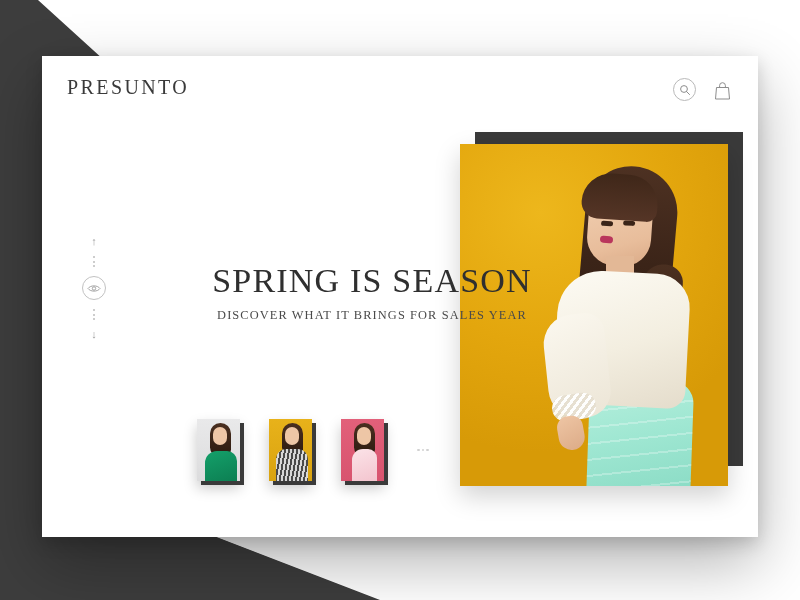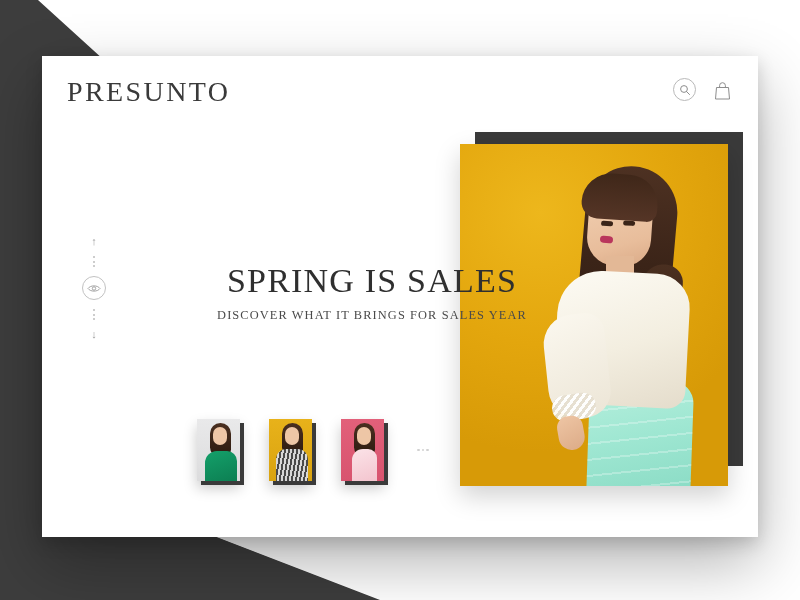--- a/index.html
+++ b/index.html
@@ -36,21 +36,21 @@
   }
 
   
   .header {
     position:absolute; left:0; top:0; width:716px; height:70px;
     display:flex; align-items:center;
   }
   .logo {
     position:absolute; left:25px; top:20px;
     font-family:"Liberation Serif", serif;
-    font-size:28px; letter-spacing:2.4px; color:#3a3a3a;
+    font-size:20px; letter-spacing:2.4px; color:#3a3a3a;
     font-weight:400; white-space:nowrap;
   }
   .nav {
     position:absolute; left:290px; top:27px;
     display:flex; gap:35px; align-items:center;
   }
   .nav-item {
     font-size:8.2px; letter-spacing:1.25px; color:#8a8a8a;
     white-space:nowrap; cursor:pointer; text-transform:uppercase;
   }
@@ -273,21 +273,21 @@
       <div class="m-skirt">
         <div class="m-skirt-fold"></div>
       </div>
       <div class="m-blouse"></div>
       <div class="m-sleeve"></div>
       <div class="m-lace"></div>
       <div class="m-hand"></div>
     </div>
 
     <div class="headline">
-      <div class="h-title">SPRING IS SALES</div>
+      <div class="h-title">SPRING IS SEASON</div>
       <div class="h-sub">DISCOVER WHAT IT BRINGS FOR SALES YEAR</div>
     </div>
 
     <div class="rail">
       <span class="rail-arrow">↑</span>
       <span class="rail-dots">
           <i></i>
           <i></i>
           <i></i>
         </span>

